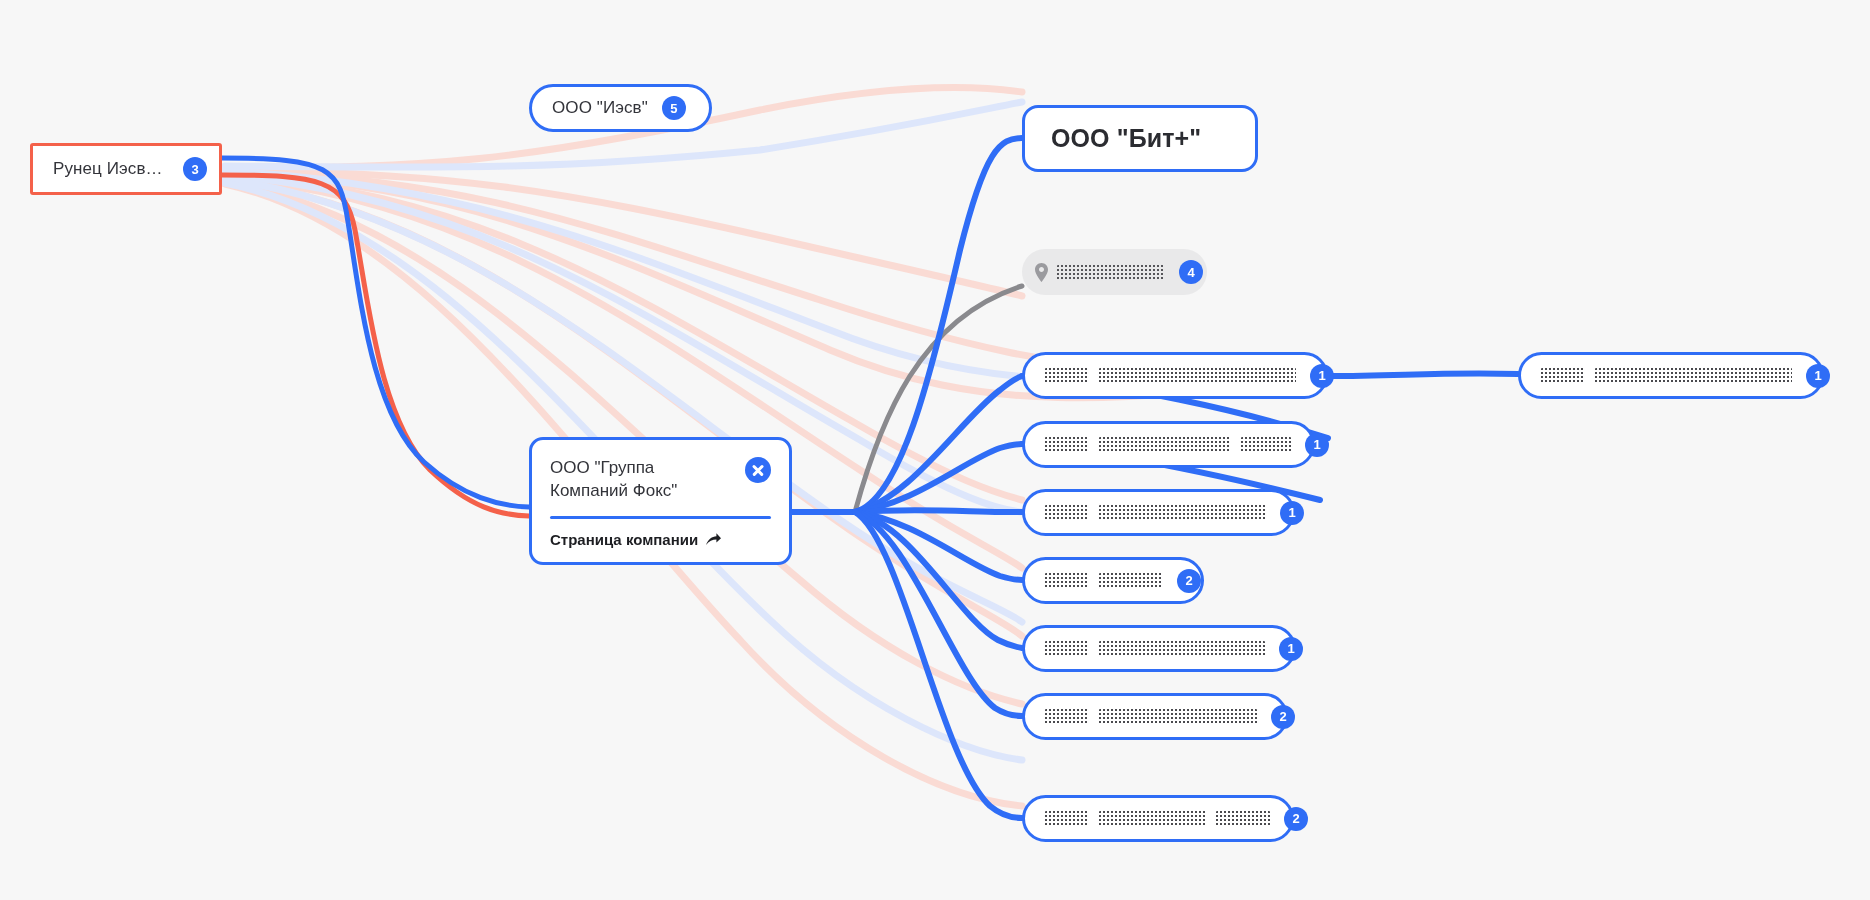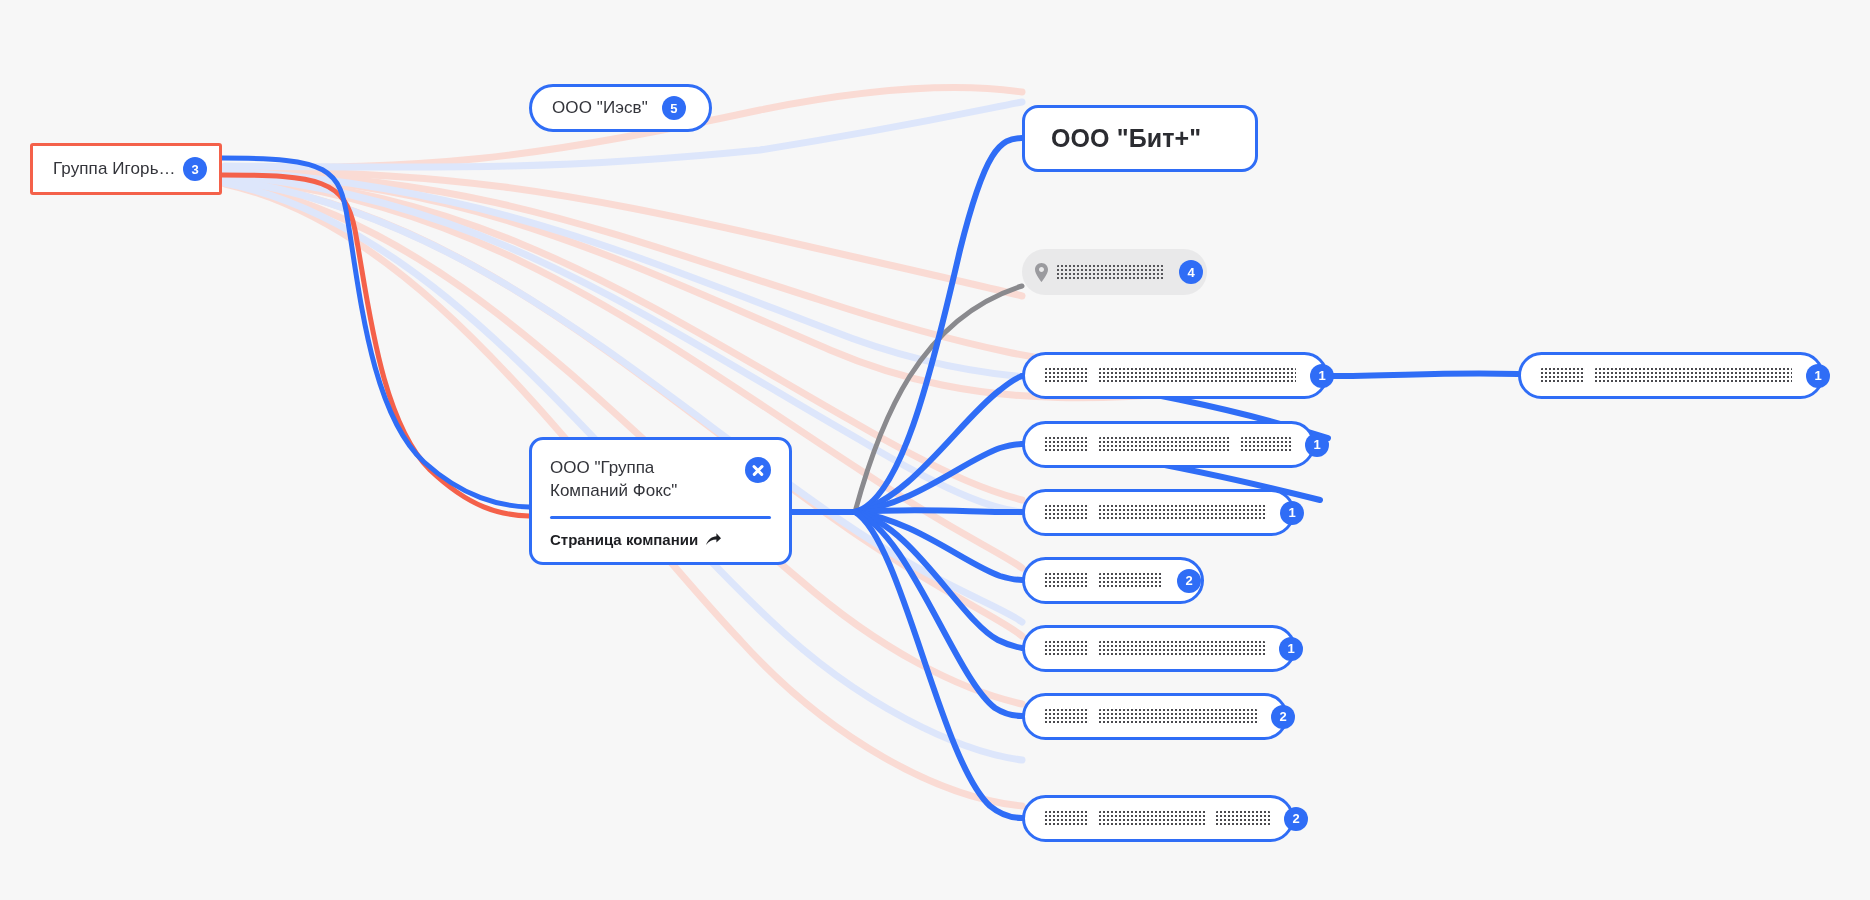--- a/index.html
+++ b/index.html
@@ -202,21 +202,21 @@
 
       <path d="M1328,376 C1400,376 1440,372 1518,374"></path>
 
       <path d="M1022,376 C1120,384 1240,410 1328,438"></path>
       <path d="M1022,444 C1120,452 1240,480 1320,500"></path>
     </g>
   </svg>
 
   <div id="node-layer">
       <div class="node selected-root" style="left: 30px; top: 143px; width: 192px; height: 52px;">
-        <span class="node-label">Группа Игорь…</span>
+        <span class="node-label">Рунец Иэсв…</span>
         <span class="badge" style="margin-left: auto;">3</span>
       </div>
       <div class="node" style="left: 529px; top: 84px; width: 183px; height: 48px;">
         <span class="node-label">ООО "Иэсв"</span>
         <span class="badge">5</span>
       </div>
       <div class="node big" style="left: 1022px; top: 105px; width: 236px; height: 67px;">
         <span class="node-label">ООО "Бит+"</span>
       </div>
       <div class="node gray" style="left: 1022px; top: 249px; width: 185px; height: 46px;">

